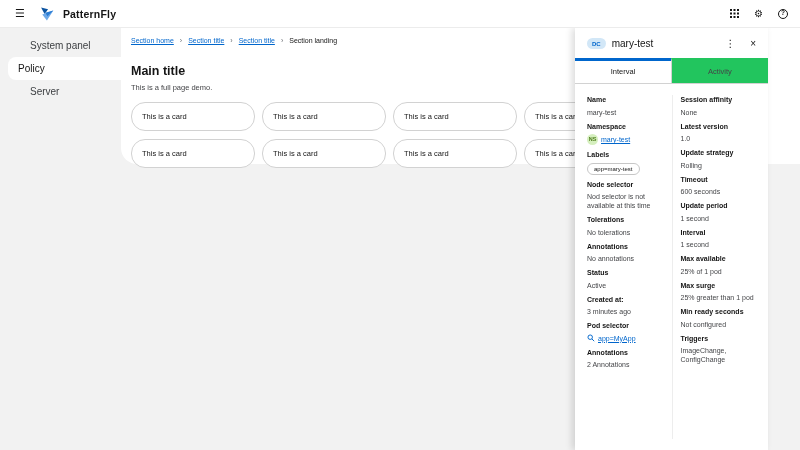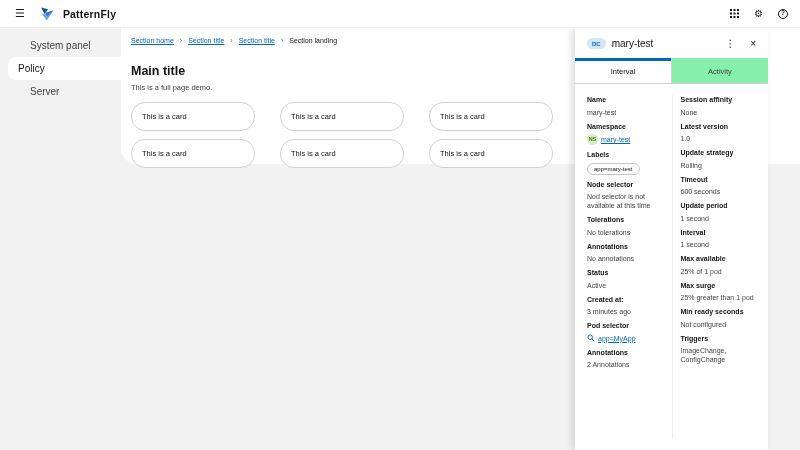--- a/index.html
+++ b/index.html
@@ -25,33 +25,33 @@
   .nav-item.active { background:#fff; border-radius:8px 0 0 8px; margin-left:8px; padding-left:10px; color:#151515; }
 
   
   .content { position:absolute; left:121px; top:0; right:0; height:136px; background:#fff; border-radius:0 0 0 16px; padding:9px 10px; }
   .breadcrumb { display:flex; align-items:center; gap:6px; font-size:7px; }
   .crumb-link { color:#0066cc; text-decoration:underline; cursor:pointer; }
   .crumb-sep { color:#6a6e73; font-size:7px; }
   .crumb-current { color:#151515; }
   .page-title { font-size:12.5px; font-weight:bold; margin-top:20px; }
   .page-subtitle { font-size:7.5px; color:#444548; margin-top:5px; }
-  .cards { margin-top:10px; display:grid; grid-template-columns:repeat(4,124px); gap:8px 25px; }
+  .cards { margin-top:10px; display:grid; grid-template-columns:repeat(4,124px); gap:8px 7px; }
   .card { height:29px; background:#fff; border:1px solid #d2d2d2; border-radius:14px; display:flex; align-items:center; padding:0 10px; font-size:7.5px; color:#151515; }
 
   
   .drawer { position:absolute; left:575px; top:0; bottom:0; width:193px; background:#fff; box-shadow:-3px 0 7px rgba(0,0,0,.14); z-index:10; display:flex; flex-direction:column; }
   .drawer-head { display:flex; align-items:center; gap:6px; padding:10px 12px 9px; }
   .resource-badge { background:#d2e7f7; color:#0066cc; font-size:6px; font-weight:bold; padding:2.5px 5px; border-radius:9px; line-height:1; }
   .drawer-title { font-size:10px; color:#151515; }
   .drawer-actions { margin-left:auto; display:flex; align-items:center; gap:15px; }
   .kebab-btn { font-size:10px; line-height:1; }
   .close-btn { font-size:10px; line-height:1; }
   .tabs { display:flex; border-bottom:1px solid #d2d2d2; }
-  .tab { flex:1; text-align:center; font-size:7.5px; color:#444548; padding:6px 0 7px; background:#86efac; border-top:3px solid transparent; }
+  .tab { flex:1; text-align:center; font-size:7.5px; color:#444548; padding:6px 0 7px; background:#22c55e; border-top:3px solid transparent; }
   .tab + .tab { border-left:1px solid #d2d2d2; }
   .tab.active { background:#fff; color:#151515; border-top:3px solid #0066cc; }
   .drawer-body { flex:1; display:flex; padding:11px 12px; overflow:hidden; }
   .dcol { width:50%; }
   .dcol-left { padding-right:8px; }
   .dcol-right { padding-left:8px; border-left:1px solid #ededed; }
   .dgroup { margin-bottom:5px; }
   .dt { font-size:7px; font-weight:bold; line-height:10px; margin-bottom:2.5px; color:#151515; }
   .dd { font-size:7px; color:#444548; line-height:9px; }
   .ns-badge { display:inline-flex; align-items:center; justify-content:center; width:11px; height:11px; border-radius:50%; background:#d5efbe; color:#4d7c1b; font-size:5.5px; font-weight:bold; flex:none; }

